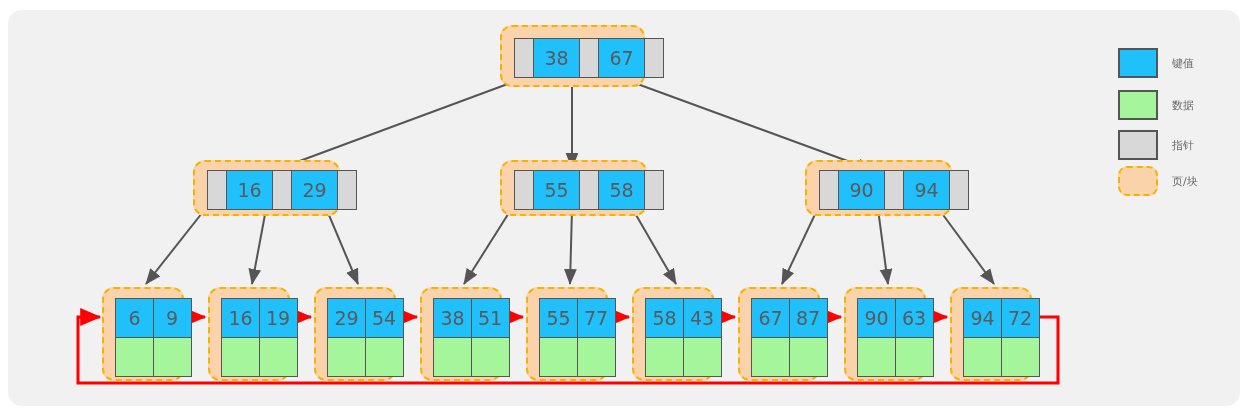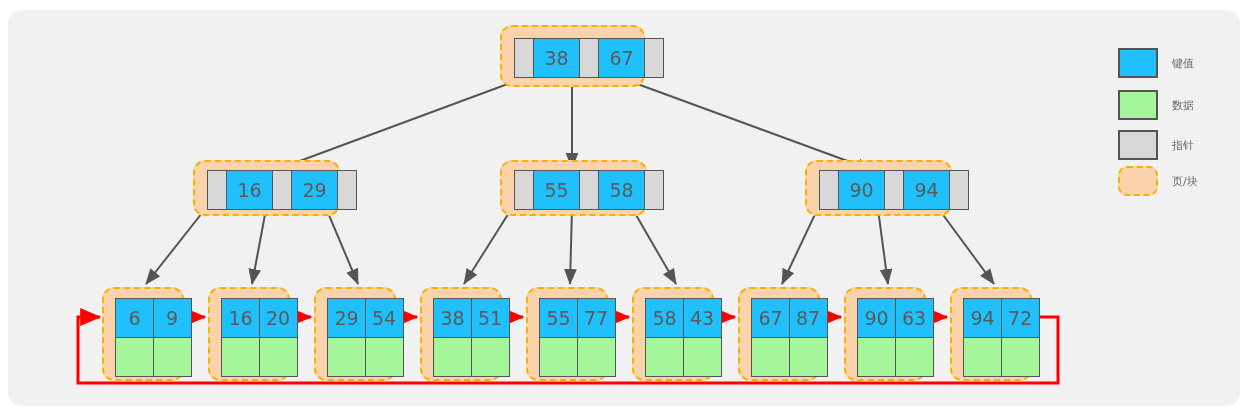--- a/index.html
+++ b/index.html
@@ -146,21 +146,21 @@
     </div>
     <div class="row drow" style="left:11px;top:48px;">
       <div class="cell data"></div>
       <div class="cell data"></div>
     </div>
   </div>
 
   <div class="page leaf" style="left:208px;top:287px;width:82px;height:94px;">
     <div class="row krow" style="left:11px;top:9px;">
       <div class="cell key">16</div>
-      <div class="cell key">20</div>
+      <div class="cell key">19</div>
     </div>
     <div class="row drow" style="left:11px;top:48px;">
       <div class="cell data"></div>
       <div class="cell data"></div>
     </div>
   </div>
 
   <div class="page leaf" style="left:314px;top:287px;width:82px;height:94px;">
     <div class="row krow" style="left:11px;top:9px;">
       <div class="cell key">29</div>

